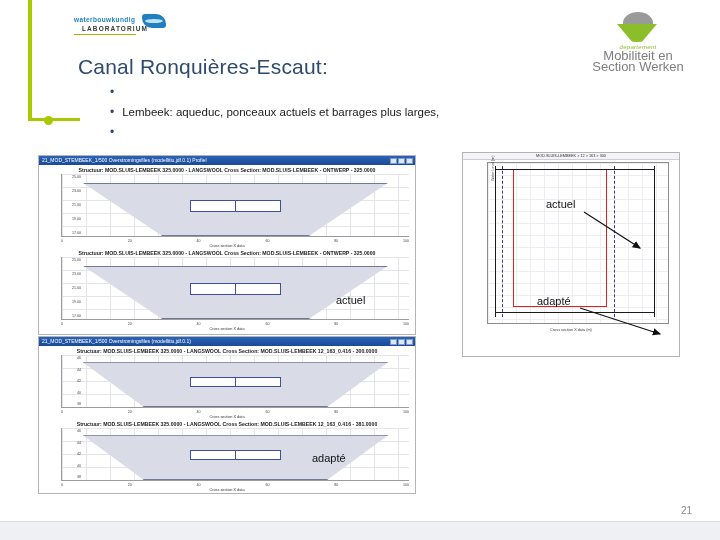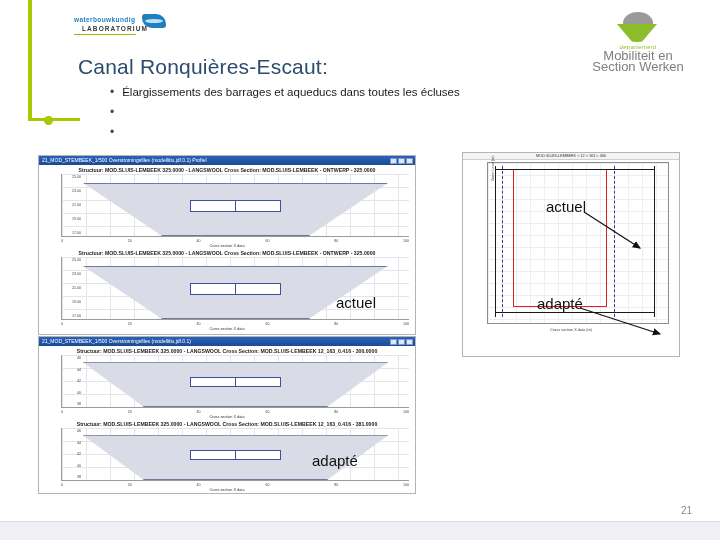--- a/index.html
+++ b/index.html
@@ -336,21 +336,21 @@
     color: #333;
     text-align: center;
     border-bottom: 1px solid #cfcfcf;
     padding: 1px 0;
     background: #f4f4f8;
   }
 
   
   .anno {
     position: absolute;
-    font-size: 15px;
+    font-size: 11px;
     color: #111;
   }
   .anno-actuel-left  { left: 336px; top: 294px; }
   .anno-adapte-left  { left: 312px; top: 452px; }
   .anno-actuel-right { left: 546px; top: 198px; }
   .anno-adapte-right { left: 537px; top: 295px; }
 
   .arrow-svg {
     position: absolute;
     left: 0;
@@ -390,24 +390,24 @@
   <div class="dep-l1">departement</div>
   <div class="dep-l2">Mobiliteit en</div>
   <div class="dep-l2">Section Werken</div>
 </div>
 
 <div class="title">Canal Ronquières-Escaut:</div>
 
 <div class="bullets">
   <div class="bullet">
     <span class="bdot">•</span>
-    <span>Élargissements des barrages et aqueducs dans toutes les écluses</span>
   </div>
   <div class="bullet">
     <span class="bdot">•</span>
+    <span>Lembeek: aqueduc, ponceaux actuels et barrages plus larges,</span>
   </div>
   <div class="bullet">
     <span class="bdot">•</span>
   </div>
 </div>
 
 <div class="panel panel-a">
   <div class="win-titlebar">
     <span>21_MOD_STEMBEEK_1/500 Overstromingsfiles (modellitiu.jdf.0.1)  Profiel</span>
     <span class="wbtns">

